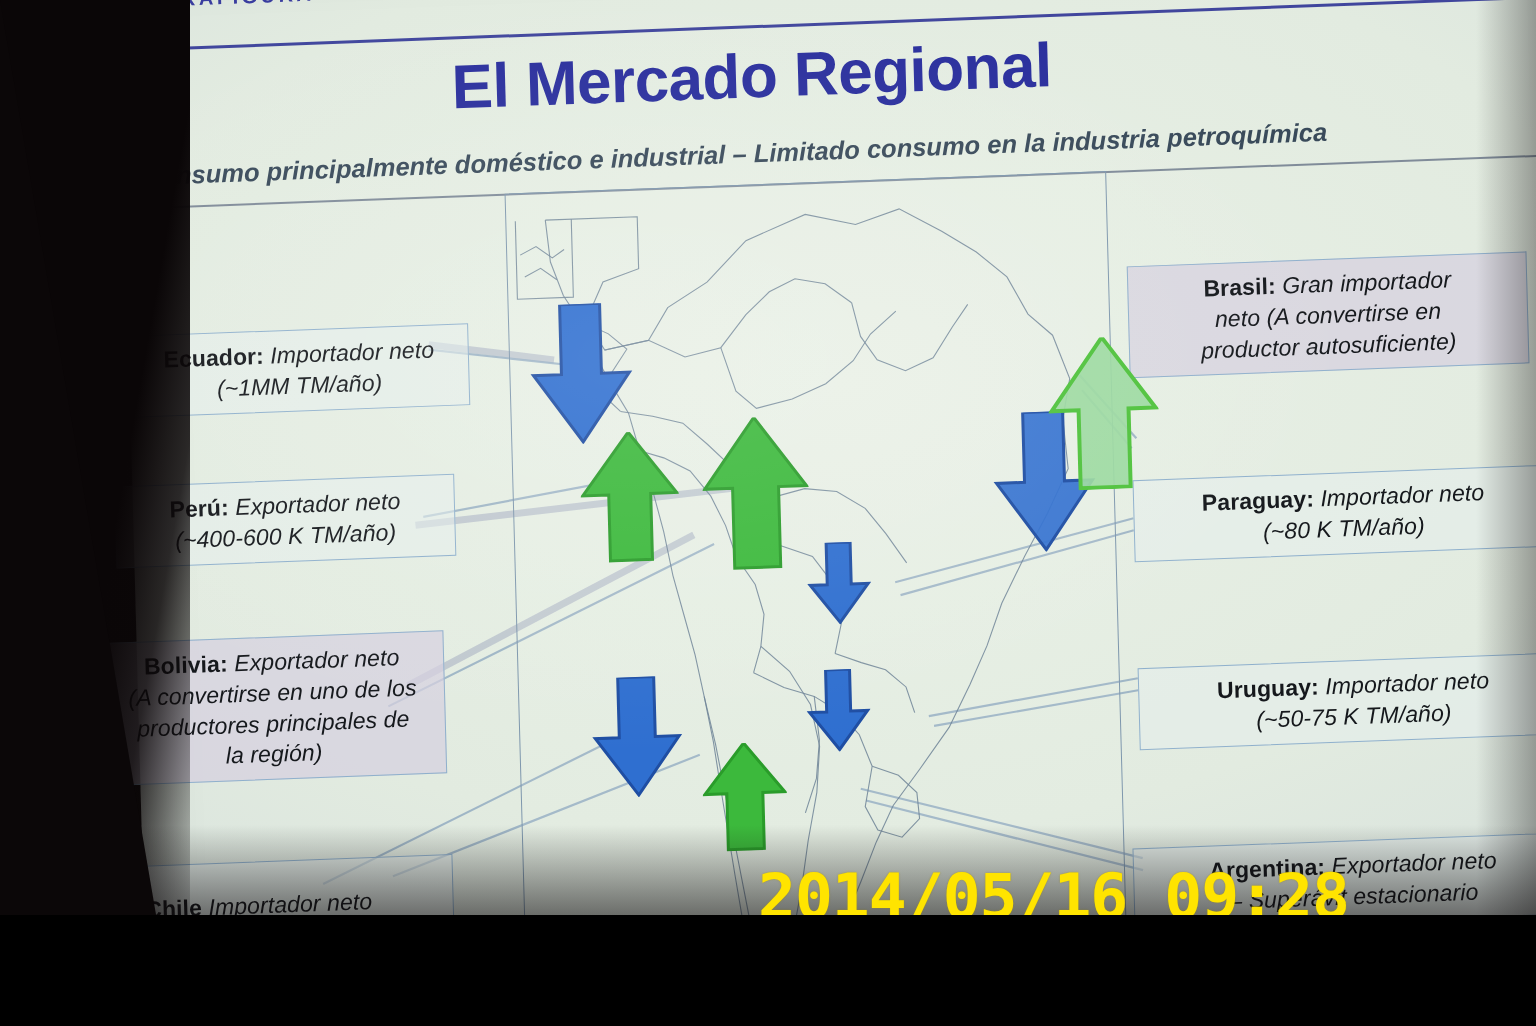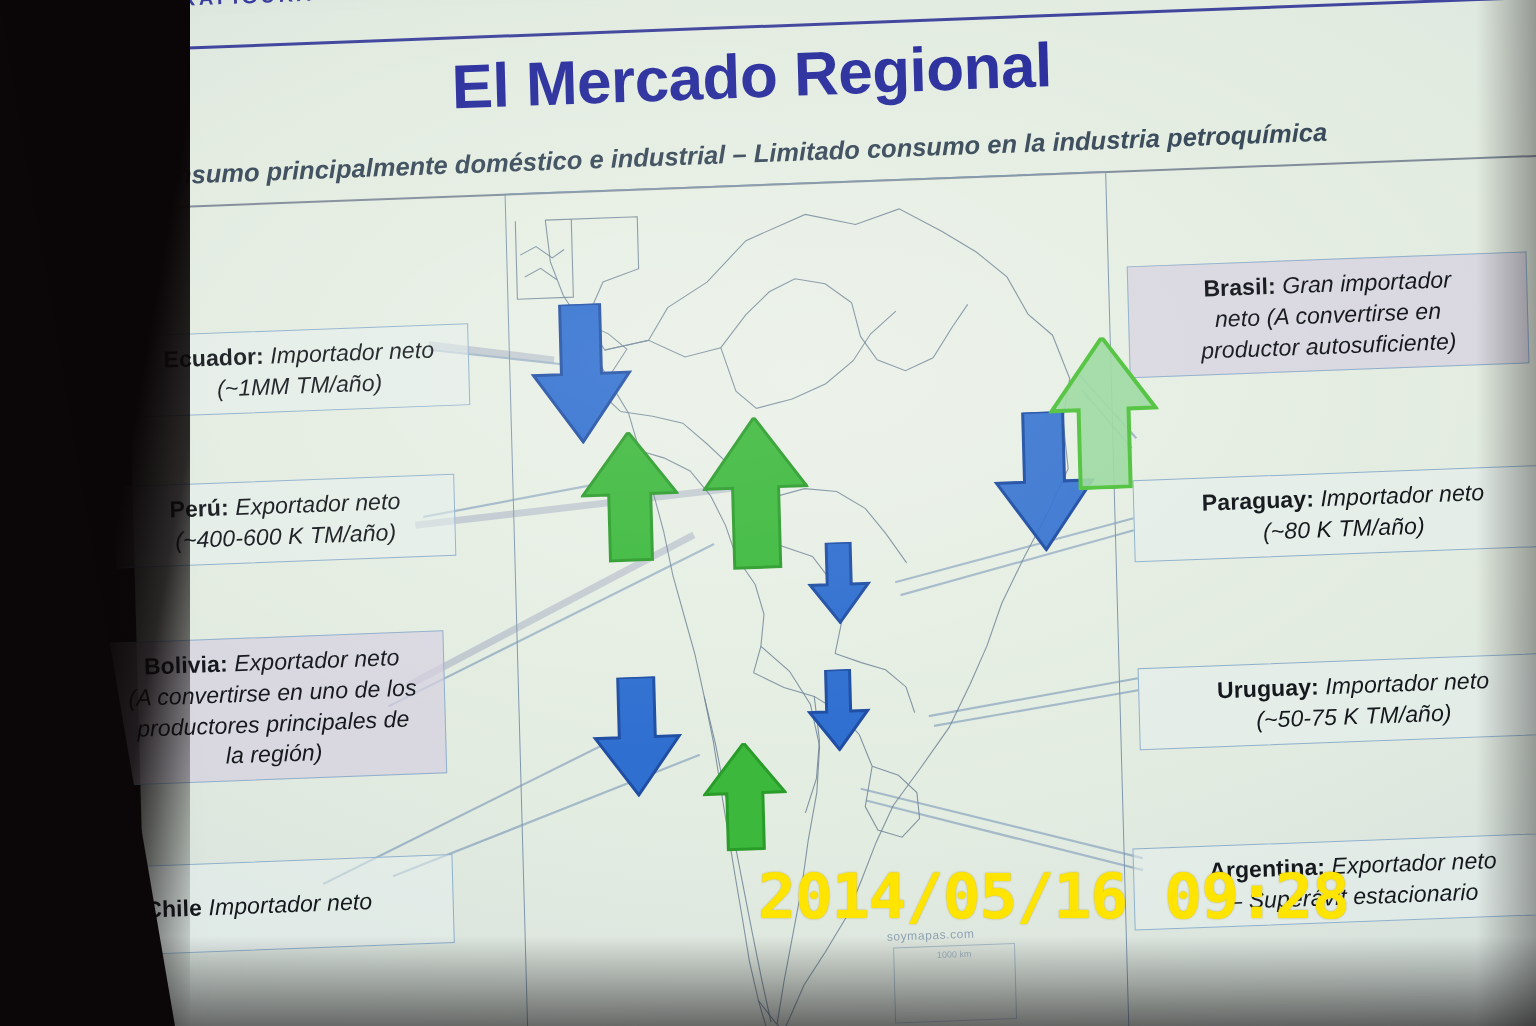--- a/index.html
+++ b/index.html
@@ -1,17 +1,17 @@
 <!DOCTYPE html>
 <html><head>
 <meta charset="utf-8">
 <style>
   html,body{margin:0;padding:0;background:#000;}
   #stage{
-    position:relative;width:1536px;height:1026px;overflow:hidden;
+    position:relative;width:1536px;height:915px;overflow:hidden;
     background:#0d0908;
     font-family:"Liberation Sans", sans-serif;
   }
 
   
   #slide{
     position:absolute;
     left:118px; top:-44px;
     width:1470px; height:1130px;
     background:

